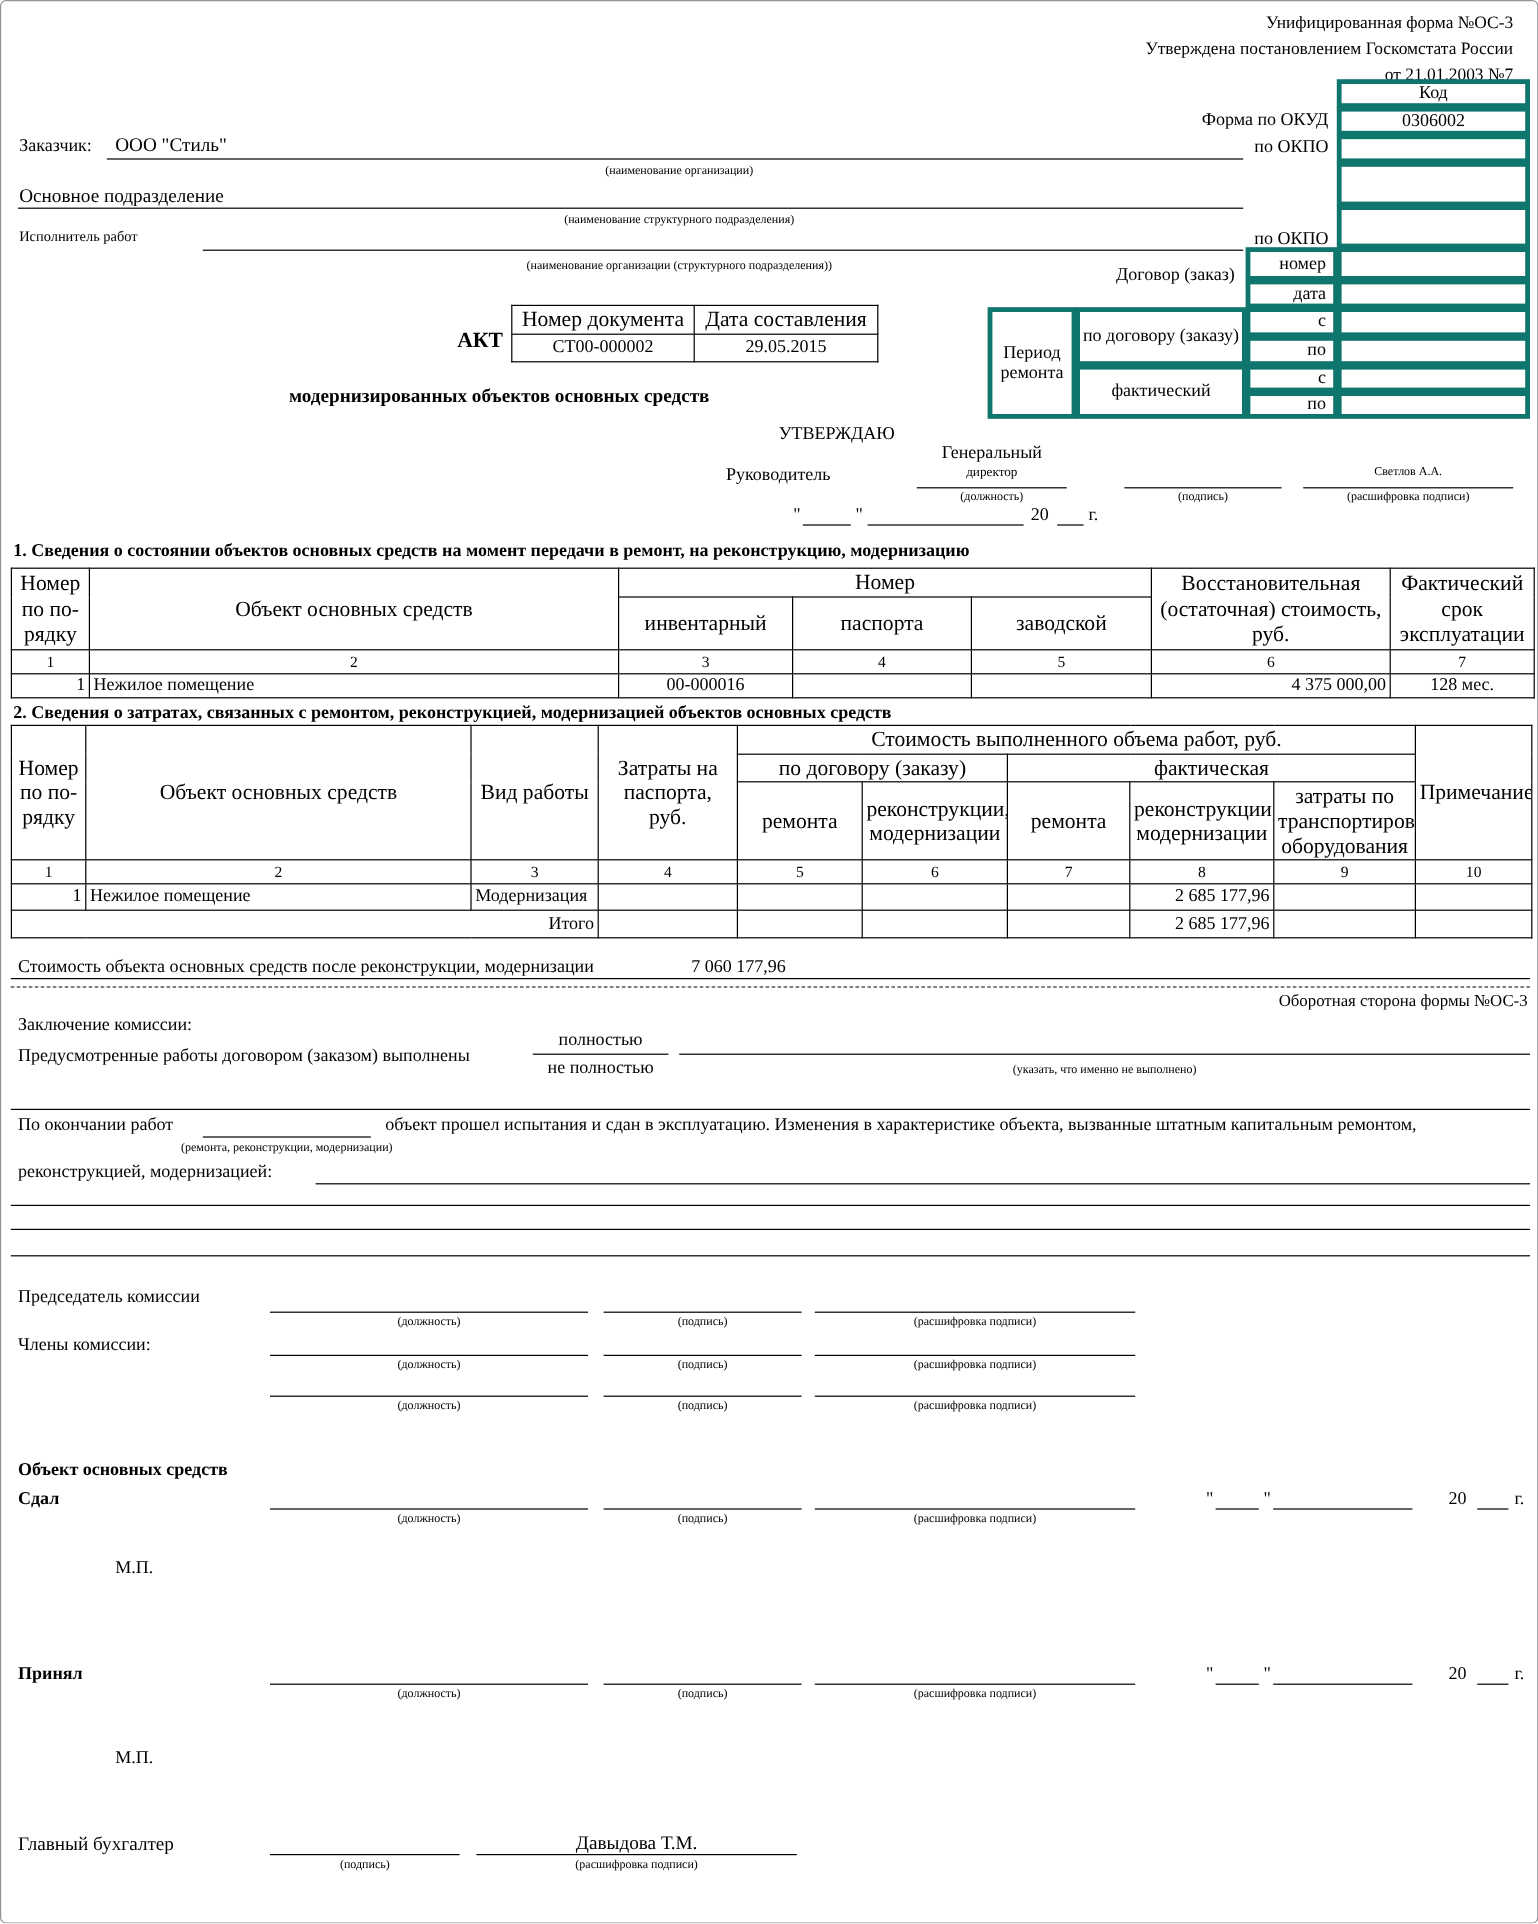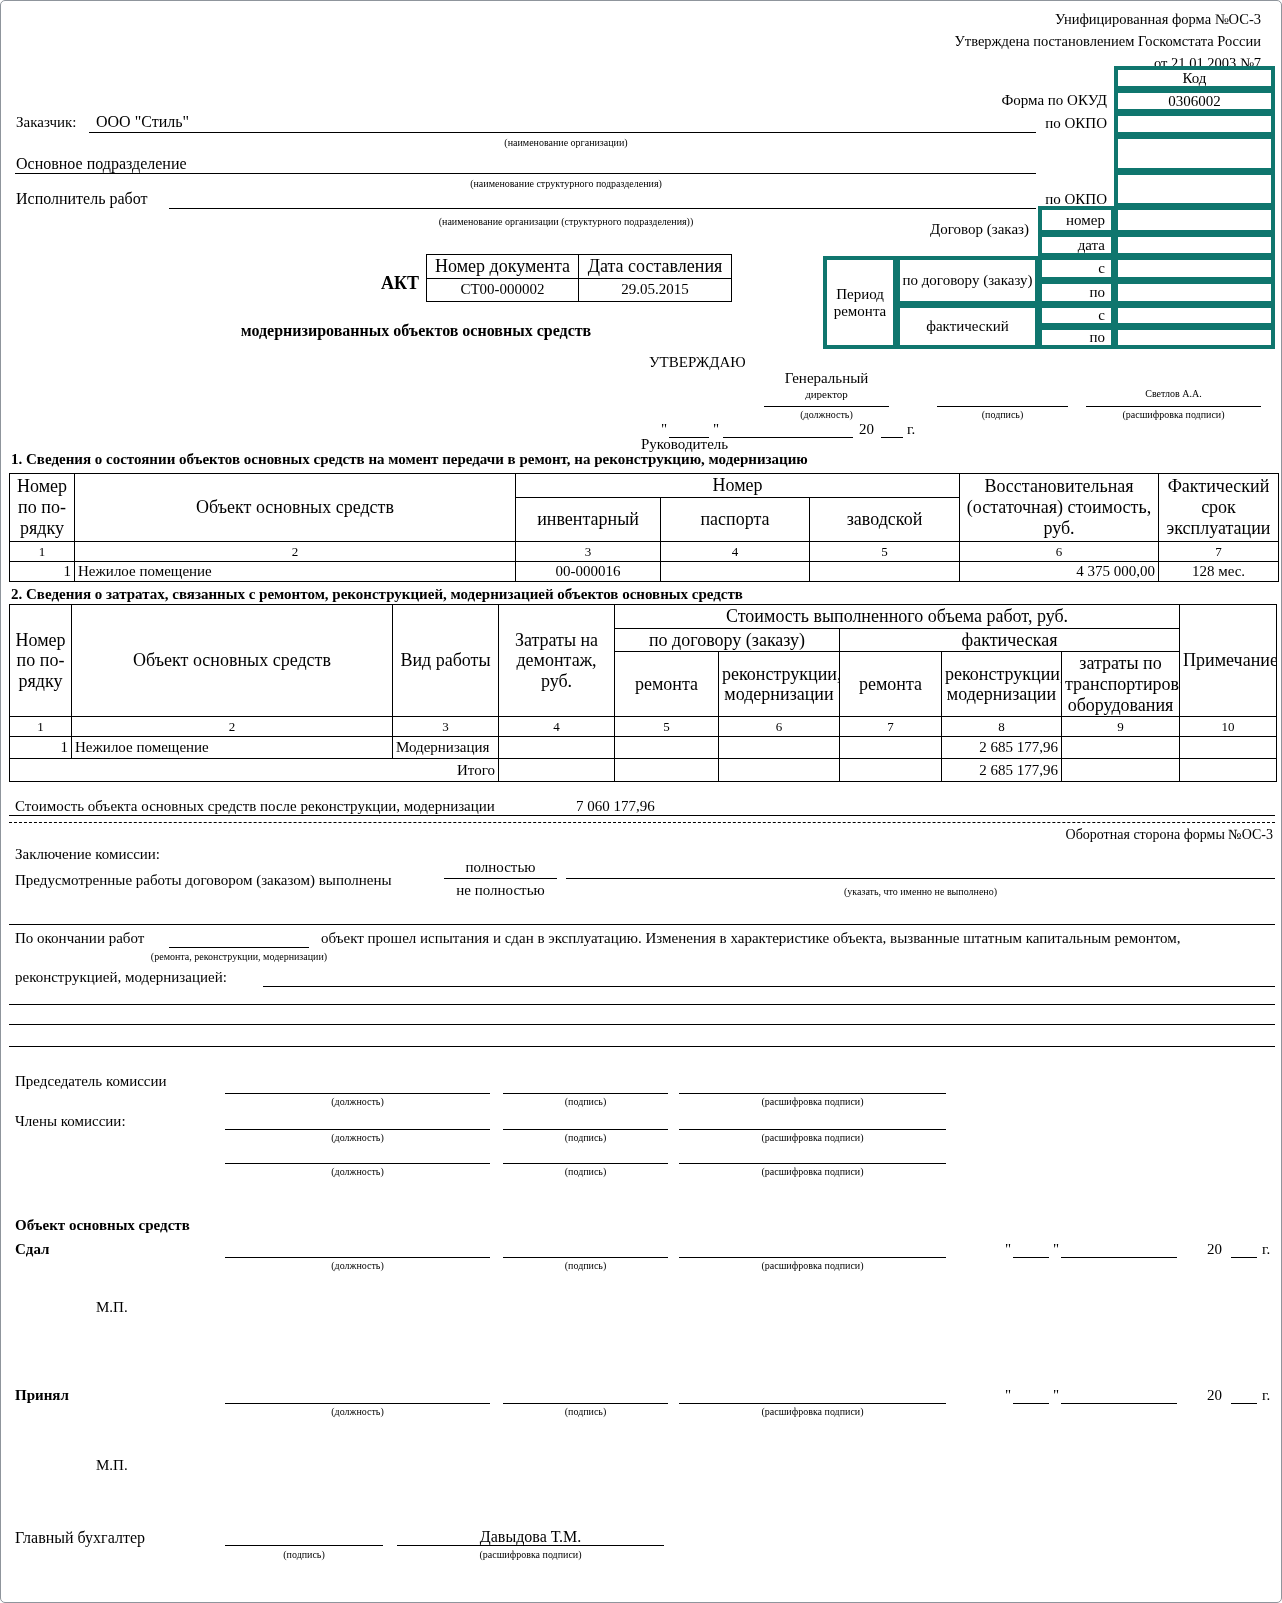--- a/index.html
+++ b/index.html
@@ -74,21 +74,21 @@
 
   <div class="lbl" style="left:15px; top:113px;">Заказчик:</div>
   <div class="lbl" style="left:95px; top:112px; font-size:16px;">ООО "Стиль"</div>
   <div class="ln" style="left:88px; top:131px; width:947px;"></div>
   <div class="cap" style="left:300px; top:136px; width:530px;">(наименование организации)</div>
 
   <div class="lbl" style="left:15px; top:154px; font-size:16px;">Основное подразделение</div>
   <div class="ln" style="left:14px; top:172px; width:1021px;"></div>
   <div class="cap" style="left:300px; top:177px; width:530px;">(наименование структурного подразделения)</div>
 
-  <div class="lbl" style="left:15px; top:189px; font-size:16px;">Исполнитель работ</div>
+  <div class="lbl" style="left:15px; top:189px; font-size:12px;">Исполнитель работ</div>
   <div class="ln" style="left:168px; top:207px; width:867px;"></div>
   <div class="cap" style="left:300px; top:215px; width:530px;">(наименование организации (структурного подразделения))</div>
 
   <div class="rlbl b" style="right:862px; top:272px; font-size:18px;">АКТ</div>
   <table class="frm" style="left:425px; top:253px; width:305px;">
     <colgroup>
         <col style="width:152px">
         <col style="width:153px">
       </colgroup>
     <tbody>
@@ -98,21 +98,21 @@
     </tr>
     <tr style="height:23px;">
       <td class="vc doc-val">СТ00-000002</td>
       <td class="vc doc-val">29.05.2015</td>
     </tr>
   </tbody>
     </table>
   <div class="ctr b" style="left:0; top:321px; width:830px; font-size:16px;">модернизированных объектов основных средств</div>
 
   <div class="lbl" style="left:648px; top:353px;">УТВЕРЖДАЮ</div>
-  <div class="lbl" style="left:640px; top:387px;margin-top:48px;">Руководитель</div>
+  <div class="lbl" style="left:604px; top:387px;">Руководитель</div>
   <div class="ctr" style="left:763px; top:369px; width:125px; font-size:15px;">Генеральный</div>
   <div class="ctr" style="left:763px; top:387px; width:125px; font-size:11px;">директор</div>
   <div class="ln" style="left:763px; top:405px; width:125px;"></div>
   <div class="cap" style="left:763px; top:408px; width:125px;">(должность)</div>
   <div class="ln" style="left:936px; top:405px; width:131px;"></div>
   <div class="cap" style="left:936px; top:408px; width:131px;">(подпись)</div>
   <div class="ctr" style="left:1085px; top:387px; width:175px; font-size:10px;">Светлов А.А.</div>
   <div class="ln" style="left:1085px; top:405px; width:175px;"></div>
   <div class="cap" style="left:1085px; top:408px; width:175px;">(расшифровка подписи)</div>
 
@@ -185,21 +185,21 @@
       <col style="width:118px">
         <col style="width:97px">
     </colgroup>
     <tbody>
         <tr style="height:22px;">
       <th class="hdr pre" rowspan="3">Номер
 по по-
 рядку</th>
       <th class="hdr" rowspan="3">Объект основных средств</th>
       <th class="hdr" rowspan="3">Вид работы</th>
-      <th class="hdr" rowspan="3">Затраты на демонтаж, руб.</th>
+      <th class="hdr" rowspan="3">Затраты на паспорта, руб.</th>
       <th class="hdr" colspan="5">Стоимость выполненного объема работ, руб.</th>
       <th class="hdr" rowspan="3">Примечание</th>
     </tr>
     <tr style="height:22px;">
       <th class="hdr" colspan="2">по договору (заказу)</th>
       <th class="hdr" colspan="3">фактическая</th>
     </tr>
     <tr style="height:62px;">
       <th class="hdr">ремонта</th>
       <th class="hdr">реконструкции, модернизации</th>

